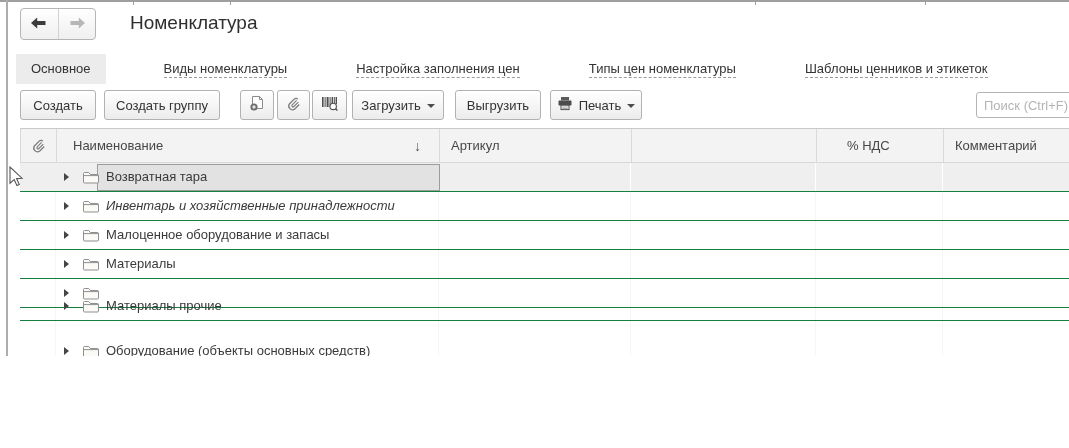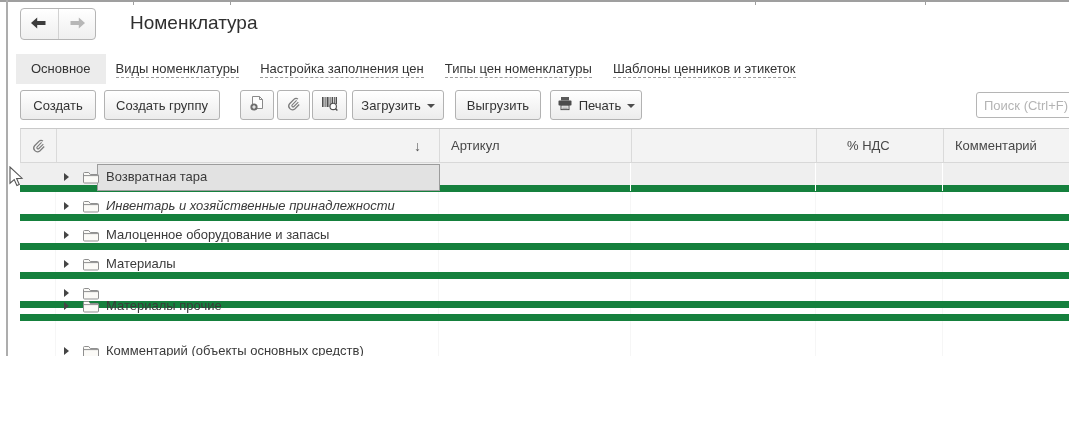--- a/index.html
+++ b/index.html
@@ -13,21 +13,21 @@
   .left-line{position:absolute;left:6px;top:0;width:2px;height:448px;background:#adadad;}
 
   
   .navgroup{position:absolute;left:20px;top:8px;width:74px;height:30px;border:1px solid #b5b5b5;
     border-radius:4px;background:linear-gradient(#ffffff,#efefef);display:flex;}
   .navbtn{flex:1;display:flex;align-items:center;justify-content:center;cursor:pointer;}
   .navbtn + .navbtn{border-left:1px solid #d2d2d2;}
   .page-title{position:absolute;left:130px;top:8px;height:30px;line-height:30px;font-size:19px;color:#2f2f2f;}
 
   
-  .tabs{position:absolute;left:16px;top:54px;height:30px;display:flex;align-items:flex-start;white-space:nowrap;}
+  .tabs{position:absolute;left:16px;top:54px;height:30px;display:flex;align-items:flex-start;white-space:nowrap;gap:48px;}
   .tab{height:30px;line-height:30px;color:#333;cursor:pointer;}
   .tab.active{background:#ececec;padding:0 15px;margin-right:10px;}
   .tab.link{margin-right:21px;}
   .tab.link .tab-text{border-bottom:1px dashed #9b9b9b;padding-bottom:1px;margin-top:23px;}
 
   
   .tbtn{position:absolute;top:90px;height:30px;border:1px solid #b2b2b2;border-radius:3px;
     background:linear-gradient(#ffffff,#ececec);display:flex;align-items:center;justify-content:center;
     gap:6px;color:#333;cursor:pointer;box-sizing:border-box;font-size:13px;}
   .caret{width:0;height:0;border-left:4px solid transparent;border-right:4px solid transparent;border-top:4px solid #4d4d4d;margin-top:1px;}
@@ -37,21 +37,21 @@
   .search::placeholder{color:#b4b4b4;opacity:1;}
 
   
   .thead{position:absolute;left:20px;top:128px;width:1049px;height:34px;background:#f3f3f3;
     border-top:1px solid #c9c9c9;border-left:1px solid #d9d9d9;box-sizing:border-box;}
   .th{position:absolute;top:0;height:34px;line-height:34px;color:#474747;overflow:hidden;white-space:nowrap;cursor:pointer;}
   .th-sep{position:absolute;top:0;width:1px;height:34px;background:#dadada;}
   .sort-arrow{position:absolute;top:0;height:34px;line-height:34px;color:#5a5a5a;font-size:14px;}
   .tbody{position:absolute;left:20px;top:162px;width:1049px;height:286px;border-top:1px solid #d8d8d8;}
   .col-sep{position:absolute;top:0;width:1px;height:286px;background:#f6f6f6;z-index:0;}
-  .trow{position:absolute;left:0;width:1049px;height:29px;border-bottom:7px solid #15803d;box-sizing:border-box;z-index:1;cursor:pointer;}
+  .trow{position:absolute;left:0;width:1049px;height:29px;border-bottom:1px solid #15803d;box-sizing:border-box;z-index:1;cursor:pointer;}
   .trow.selected{background:#efefef;}
   .focus-cell{position:absolute;left:77px;top:1px;width:341px;height:25px;background:#e2e2e2;border:1px solid #9c9c9c;}
   .sel-sep{position:absolute;top:0;width:1px;height:28px;background:#ffffff;}
   .expander{position:absolute;left:44px;top:10px;width:0;height:0;border-top:4px solid transparent;
     border-bottom:4px solid transparent;border-left:5px solid #454545;cursor:pointer;}
   .folder{position:absolute;left:62px;top:7px;}
   .row-name{position:absolute;left:86px;top:0;height:29px;line-height:28px;color:#3a3a3a;white-space:nowrap;z-index:2;}
   .trow.selected .row-name{left:86px;}
 
   .cursor{position:absolute;left:9px;top:166px;z-index:9;}
@@ -157,20 +157,21 @@
   </div>
   <input class="search" type="text" placeholder="Поиск (Ctrl+F)" style="">
 
   <div class="thead" id="thead">
     <span class="th" style="left:0;width:35px;text-align:center">
       <svg style="margin-top:9px" width="16" height="16" viewBox="0 0 16 16" fill="none" stroke="#7d7d7d">
         <path d="M11.9 3.1 a2.6 2.6 0 0 0 -3.7 0 L3.6 7.7 a3.7 3.7 0 0 0 5.2 5.2 L13.2 8.5" stroke-width="1.3"></path>
         <path d="M10.6 4.4 L6.2 8.8 a1.2 1.2 0 0 0 1.7 1.7 L12.3 6.1" stroke-width="1.1"></path>
       </svg>
     </span>
+    <span class="th" style="left:52px;width:340px">Наименование</span>
     <span class="sort-arrow" style="left:393px">↓</span>
     <span class="th" style="left:430px;width:180px">Артикул</span>
     <span class="th" style="left:826px;width:110px">% НДС</span>
     <span class="th" style="left:934px;width:130px">Комментарий</span>
     <span class="th-sep" style="left:35px"></span>
     <span class="th-sep" style="left:418px"></span>
     <span class="th-sep" style="left:610px"></span>
     <span class="th-sep" style="left:795px"></span>
     <span class="th-sep" style="left:922px"></span>
   </div>
@@ -245,21 +246,21 @@
       <span class="row-name">Материалы прочие</span>
     </div>
       <div class="trow" style="top: 174px;">
       <span class="expander"></span>
       <span class="folder">
         <svg width="18" height="15" viewBox="0 0 18 15">
           <path d="M1.5 3.5 a1 1 0 0 1 1 -1 h4.2 l1.6 2 h7.2 a1 1 0 0 1 1 1 v6.5 a1 1 0 0 1 -1 1 h-13 a1 1 0 0 1 -1 -1 z" fill="#fbfaf7" stroke="#8f8f8f"></path>
           <path d="M1.5 5.6 h15" stroke="#8f8f8f" fill="none"></path>
         </svg>
       </span>
-      <span class="row-name">Комментарий (объекты основных средств)</span>
+      <span class="row-name">Оборудование (объекты основных средств)</span>
     </div>
       <div class="trow" style="top: 203px;">
       <span class="expander"></span>
       <span class="folder">
         <svg width="18" height="15" viewBox="0 0 18 15">
           <path d="M1.5 3.5 a1 1 0 0 1 1 -1 h4.2 l1.6 2 h7.2 a1 1 0 0 1 1 1 v6.5 a1 1 0 0 1 -1 1 h-13 a1 1 0 0 1 -1 -1 z" fill="#fbfaf7" stroke="#8f8f8f"></path>
           <path d="M1.5 5.6 h15" stroke="#8f8f8f" fill="none"></path>
         </svg>
       </span>
     </div>

